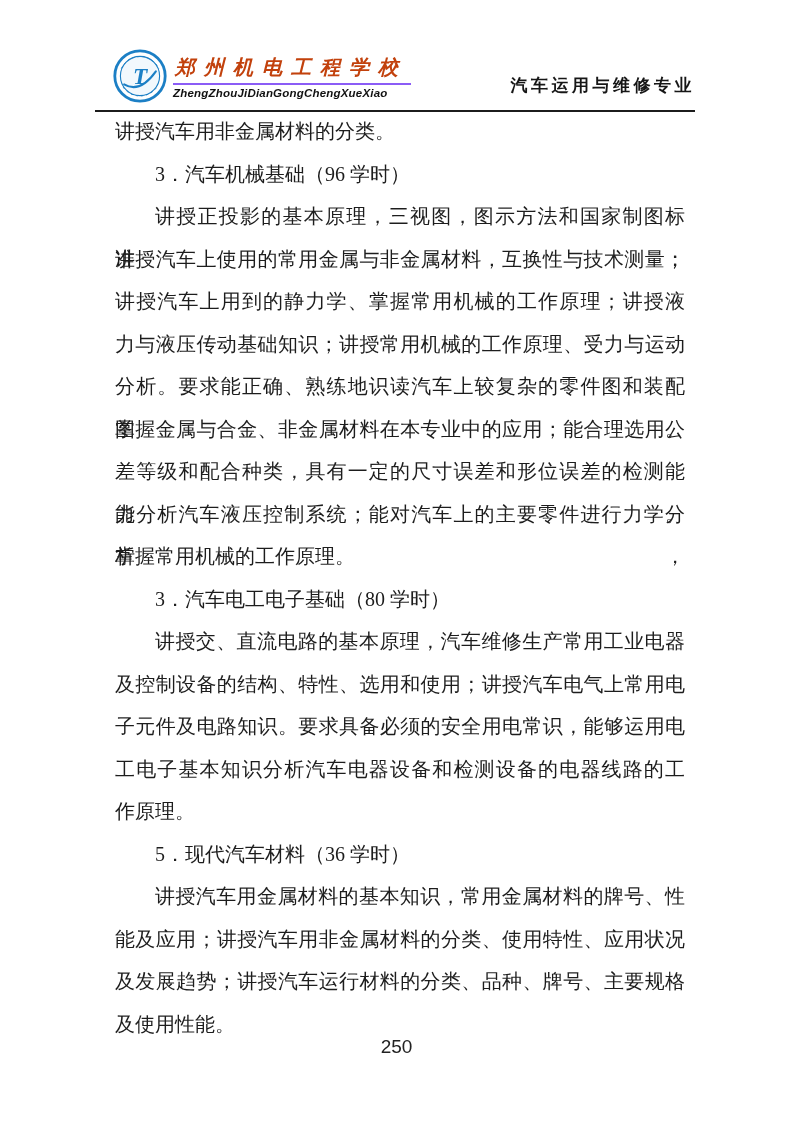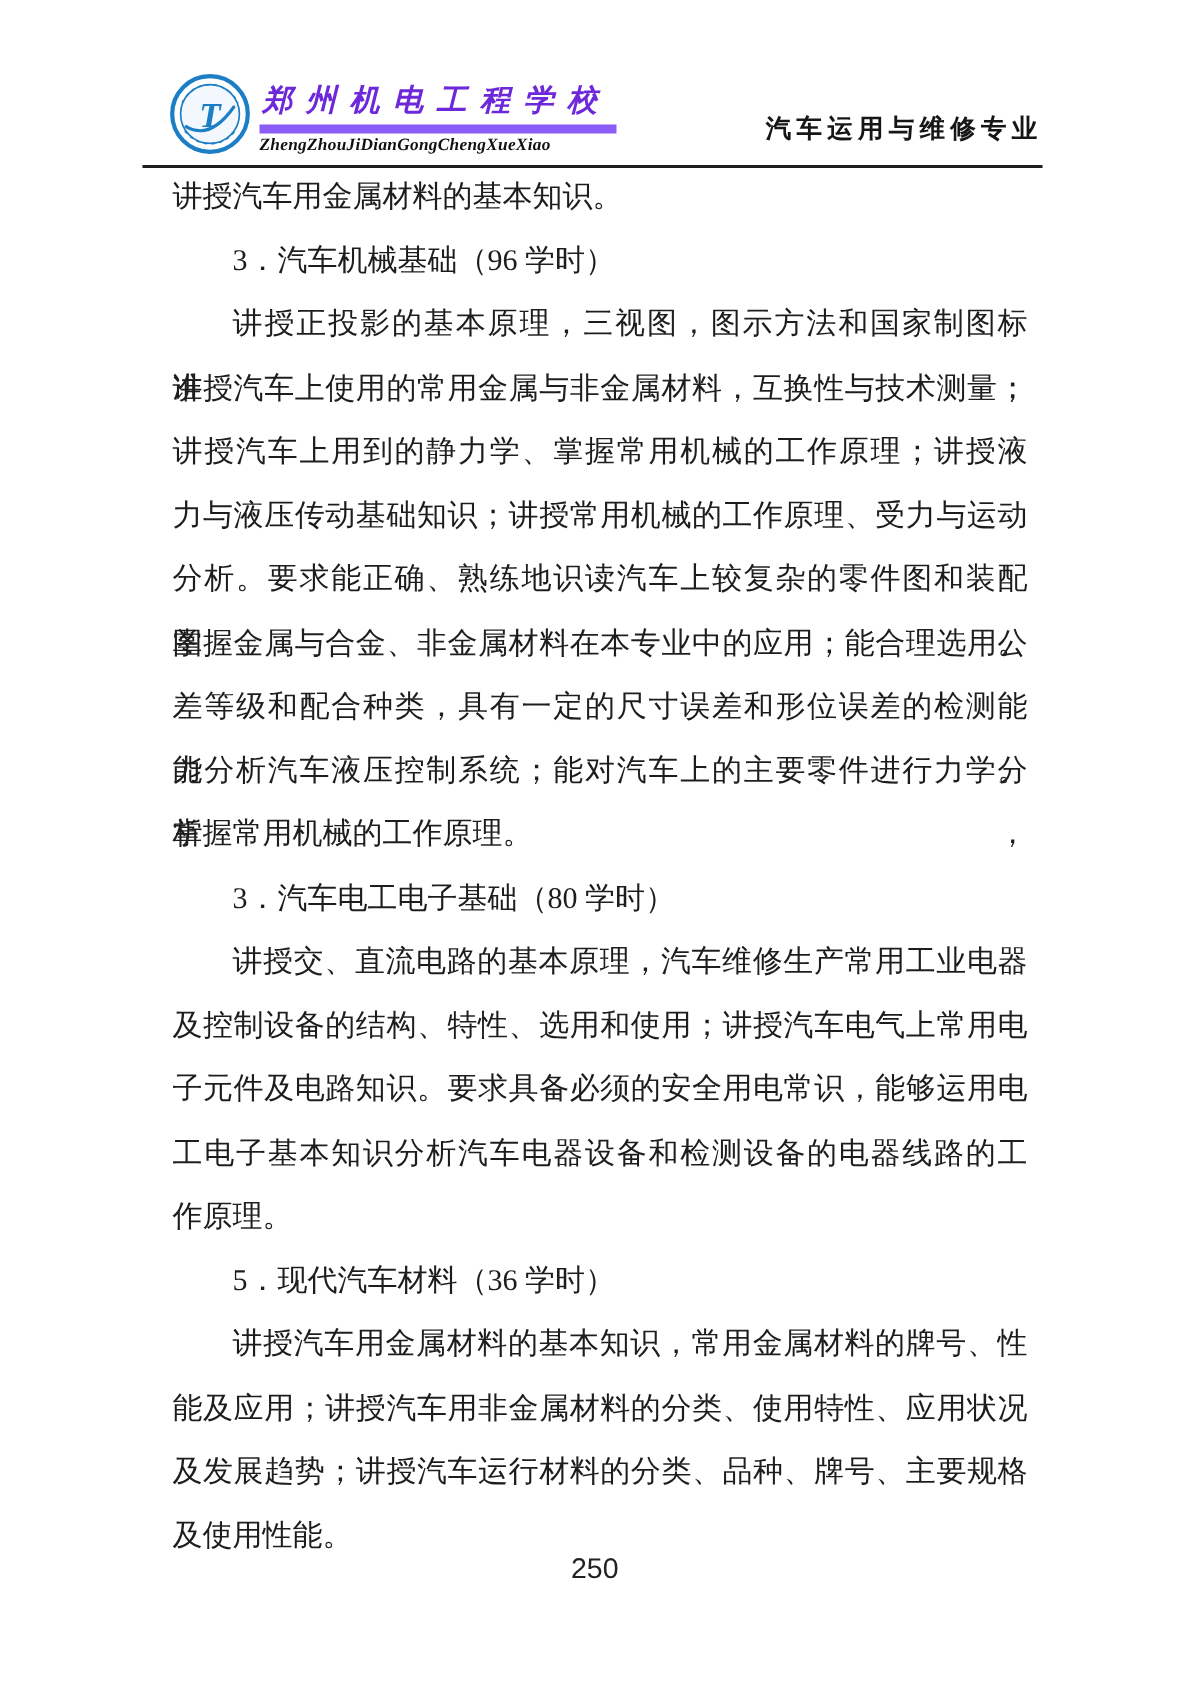--- a/index.html
+++ b/index.html
@@ -34,28 +34,28 @@
   .name-block {
     position: absolute;
     left: 78px;
     top: 8px;
   }
   .school-name-cn {
     font-size: 20px;
     font-weight: bold;
     font-style: italic;
     letter-spacing: 9px;
-    color: #6d28d9;
+    color: #c2410c;
     white-space: nowrap;
     padding: 0 4px 3px 2px;
-    border-bottom: 6px solid #8b5cf6;
+    border-bottom: 2px solid #8b5cf6;
     line-height: 26px;
   }
   .school-name-py {
-    font-family: Liberation Serif, serif;
+    font-family: Liberation Sans, sans-serif;
     font-size: 11.5px;
     font-weight: bold;
     font-style: italic;
     color: #111111;
     letter-spacing: 0.2px;
     margin-top: 2px;
     white-space: nowrap;
   }
   .major-title {
     position: absolute;
@@ -120,21 +120,21 @@
 
     <div class="name-block">
       <div class="school-name-cn">郑州机电工程学校</div>
       <div class="school-name-py">ZhengZhouJiDianGongChengXueXiao</div>
     </div>
 
     <div class="major-title">汽车运用与维修专业</div>
   </div>
 
   <div class="doc-body">
-    <div class="ln">讲授汽车用金属材料的基本知识。</div>
+    <div class="ln">讲授汽车用非金属材料的分类。</div>
     <div class="ln h">3．汽车机械基础（96 学时）</div>
     <div class="ln first full">讲授正投影的基本原理，三视图，图示方法和国家制图标准；</div>
     <div class="ln full">讲授汽车上使用的常用金属与非金属材料，互换性与技术测量；</div>
     <div class="ln full">讲授汽车上用到的静力学、掌握常用机械的工作原理；讲授液</div>
     <div class="ln full">力与液压传动基础知识；讲授常用机械的工作原理、受力与运动</div>
     <div class="ln full">分析。要求能正确、熟练地识读汽车上较复杂的零件图和装配图。</div>
     <div class="ln full">掌握金属与合金、非金属材料在本专业中的应用；能合理选用公</div>
     <div class="ln full">差等级和配合种类，具有一定的尺寸误差和形位误差的检测能力。</div>
     <div class="ln full">能分析汽车液压控制系统；能对汽车上的主要零件进行力学分析，</div>
     <div class="ln">掌握常用机械的工作原理。</div>

